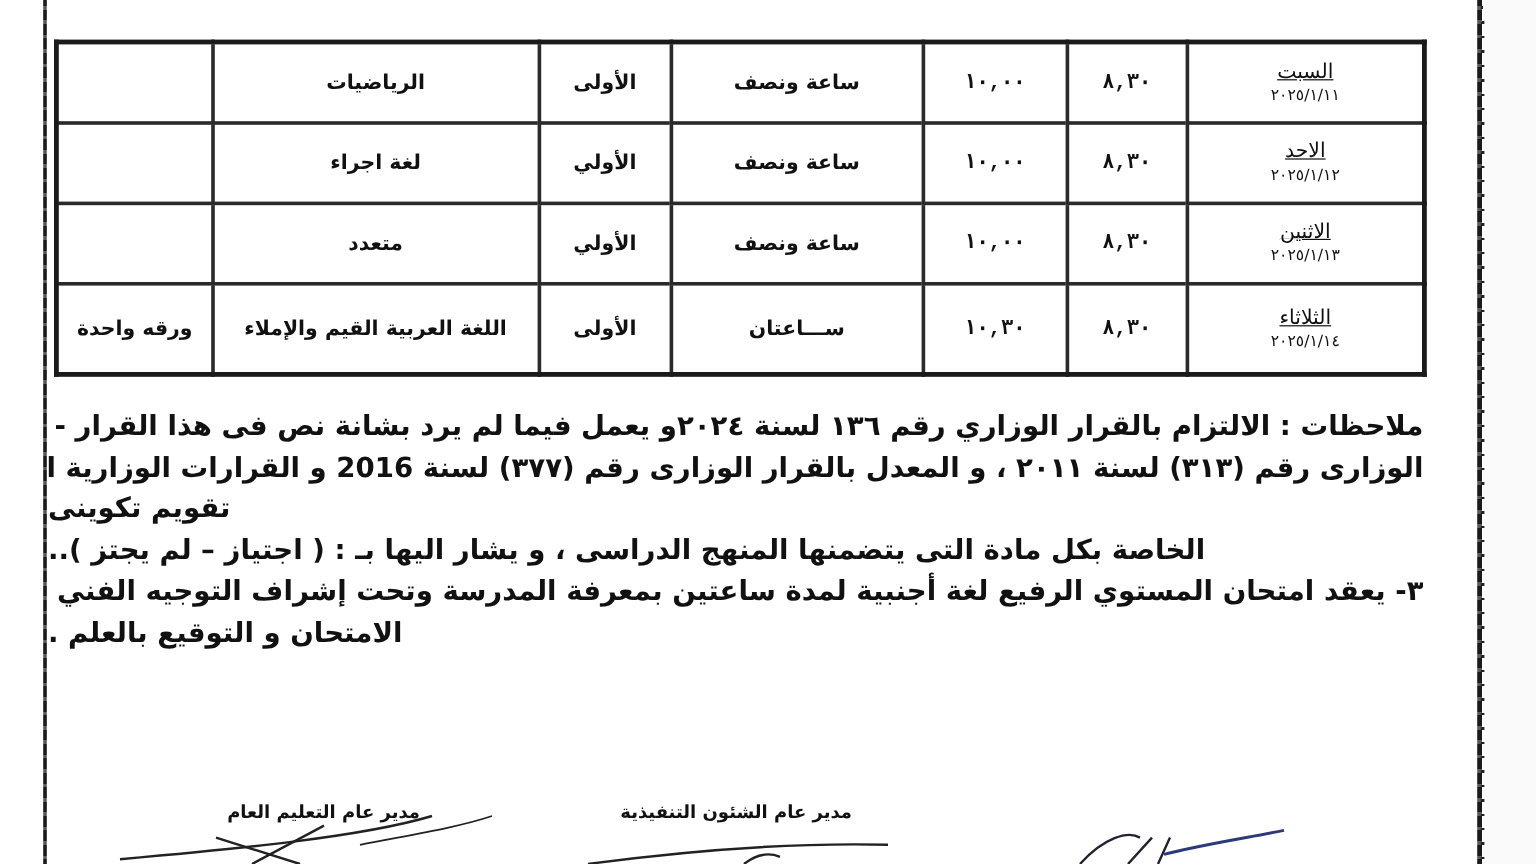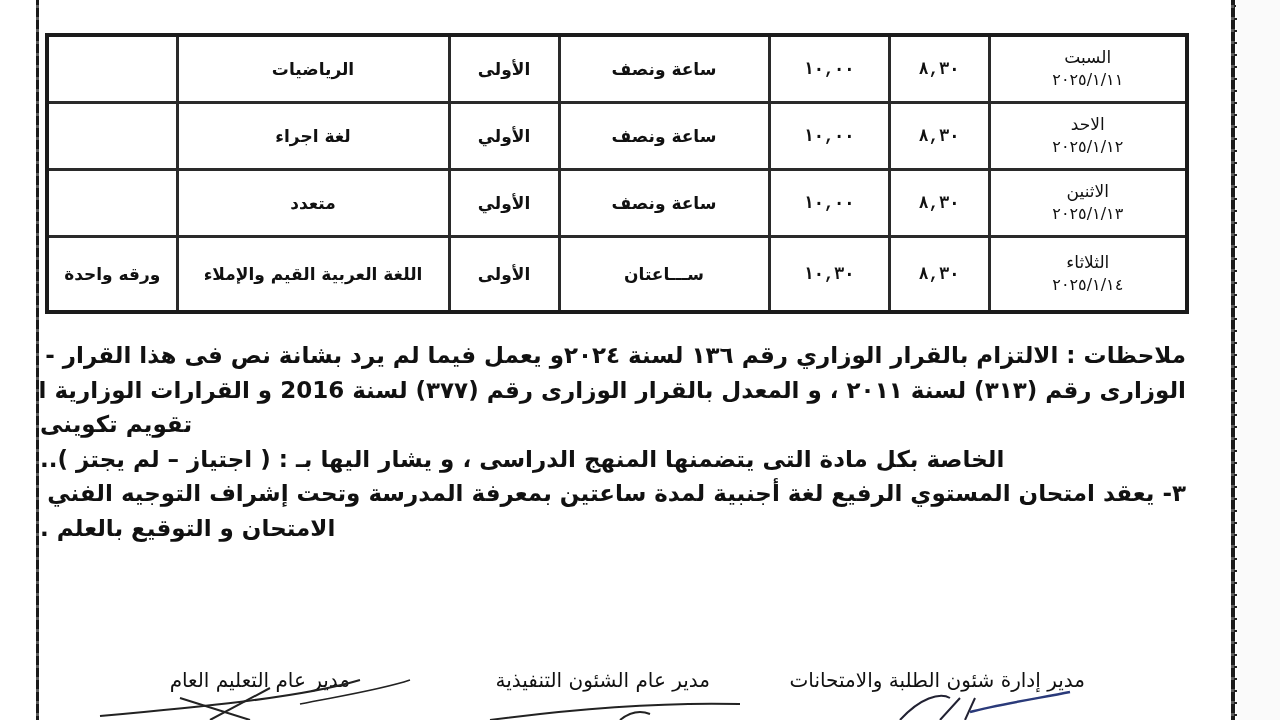--- a/index.html
+++ b/index.html
@@ -26,36 +26,36 @@
     border-collapse:collapse; direction:rtl; table-layout:fixed;
     border:4px solid #1b1b1b;
   }
   table.schedule td {
     border:3px solid #2a2a2a; text-align:center; vertical-align:middle;
     font-weight:bold; font-size:17px; padding:0;
   }
   table.schedule tr { height:67px; }
   table.schedule tr.last { height:76px; }
   .day-cell { line-height:1.35; }
-  .day-cell .day { display:block; font-weight:normal; font-size:17px; }
-  .day-cell .date { display:block; font-weight:normal; font-size:16px; letter-spacing:1px; }
+  .day-cell .day { display:block; font-weight:normal; font-size:17px;text-decoration:underline; }
+  .day-cell .date { display:block; font-weight:normal; font-size:13px; letter-spacing:1px; }
   .num { font-weight:normal; font-size:19px; letter-spacing:2px;font-family:Liberation Mono, monospace; }
 
   .notes {
     position:absolute; left:40px; top:338px; width:1146px;
     direction:rtl; text-align:left; font-weight:bold; font-size:23px;
     line-height:34.5px;
   }
   .notes .line { white-space:nowrap; overflow:hidden; }
 
   .signatures {
     position:absolute; left:40px; top:668px; width:1100px; height:52px;
     direction:rtl;
   }
-  .sig { position:absolute; top:0; font-weight:normal; font-size:20px; white-space:nowrap; }
+  .sig { position:absolute; top:0; font-weight:bold; font-size:15px; white-space:nowrap; }
   .sig.s1 { right:55px; }
   .sig.s2 { right:430px; }
   .sig.s3 { right:790px; }
   .sig-stroke { position:absolute; }
 </style>
 </head>
 <body>
 
 <div class="right-bg"></div>
 <div class="page-edge left"></div>
@@ -126,21 +126,20 @@
 <div class="notes">
   <div class="line">ملاحظات : الالتزام بالقرار الوزاري رقم ١٣٦ لسنة ٢٠٢٤و يعمل فيما لم يرد بشانة نص فى هذا القرار - بمواد و احكام القرار</div>
   <div class="line">الوزارى رقم (٣١٣) لسنة ٢٠١١ ، و المعدل بالقرار الوزارى رقم (٣٧٧) لسنة 2016 و القرارات الوزارية المنظمة</div>
   <div class="line">تقويم تكوينى</div>
   <div class="line">الخاصة بكل مادة التى يتضمنها المنهج الدراسى ، و يشار اليها بـ : ( اجتياز – لم يجتز )..</div>
   <div class="line">٣- يعقد امتحان المستوي الرفيع لغة أجنبية لمدة ساعتين بمعرفة المدرسة وتحت إشراف التوجيه الفني المختص. يتم</div>
   <div class="line">الامتحان و التوقيع بالعلم .</div>
 </div>
 
 <div class="signatures">
-  <div class="sig s1">مدير إدارة شئون الطلبة والامتحانات</div>
   <div class="sig s2">مدير عام الشئون التنفيذية</div>
   <div class="sig s3">مدير عام التعليم العام</div>
   <svg class="sig-stroke" style="left:0;top:0" width="1100" height="52">
     <path d="M60 48 C150 40, 260 30, 320 12" stroke="#222" stroke-width="2" fill="none"></path>
     <path d="M140 30 L210 52 M170 52 L230 20" stroke="#222" stroke-width="2" fill="none"></path>
     <path d="M260 36 C300 28, 340 22, 370 12" stroke="#222" stroke-width="1.5" fill="none"></path>
     <path d="M450 52 C540 40, 620 34, 700 36" stroke="#222" stroke-width="2" fill="none"></path>
     <path d="M580 52 C590 44, 600 42, 610 46" stroke="#222" stroke-width="2" fill="none"></path>
     <path d="M860 52 C880 30, 900 24, 910 30 M900 52 L920 30 M925 52 L935 30" stroke="#223" stroke-width="2" fill="none"></path>
     <path d="M930 44 C960 36, 1000 30, 1030 24" stroke="#2a3a7a" stroke-width="2.5" fill="none"></path>

